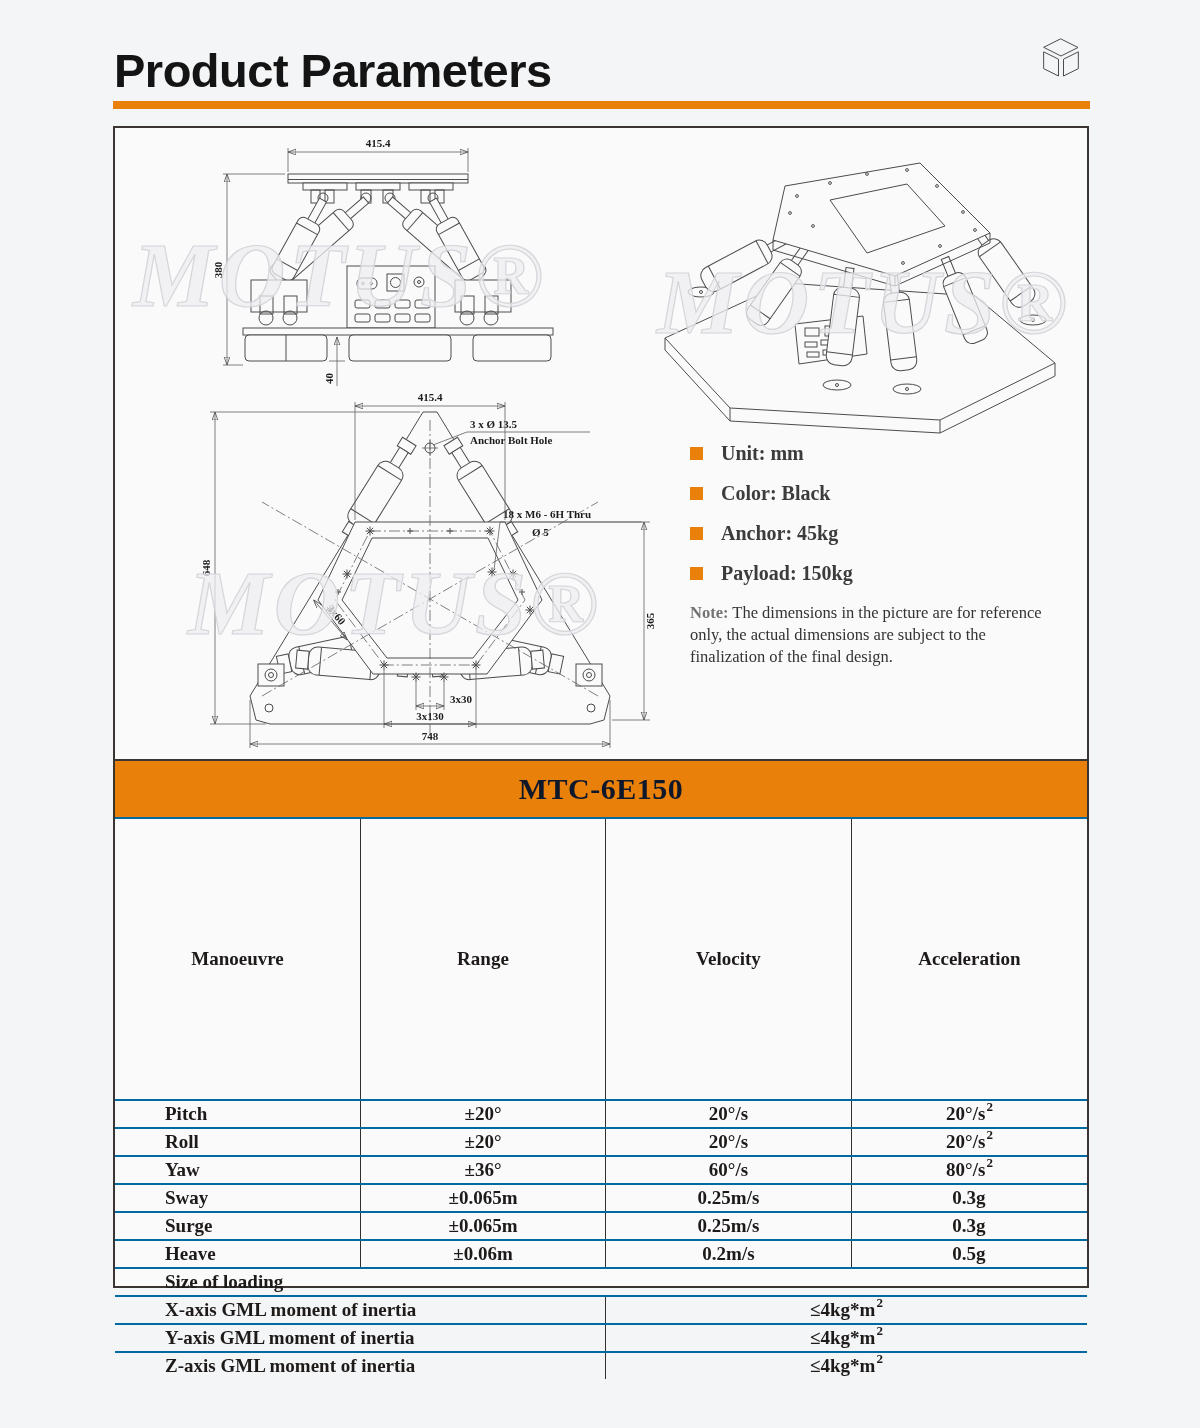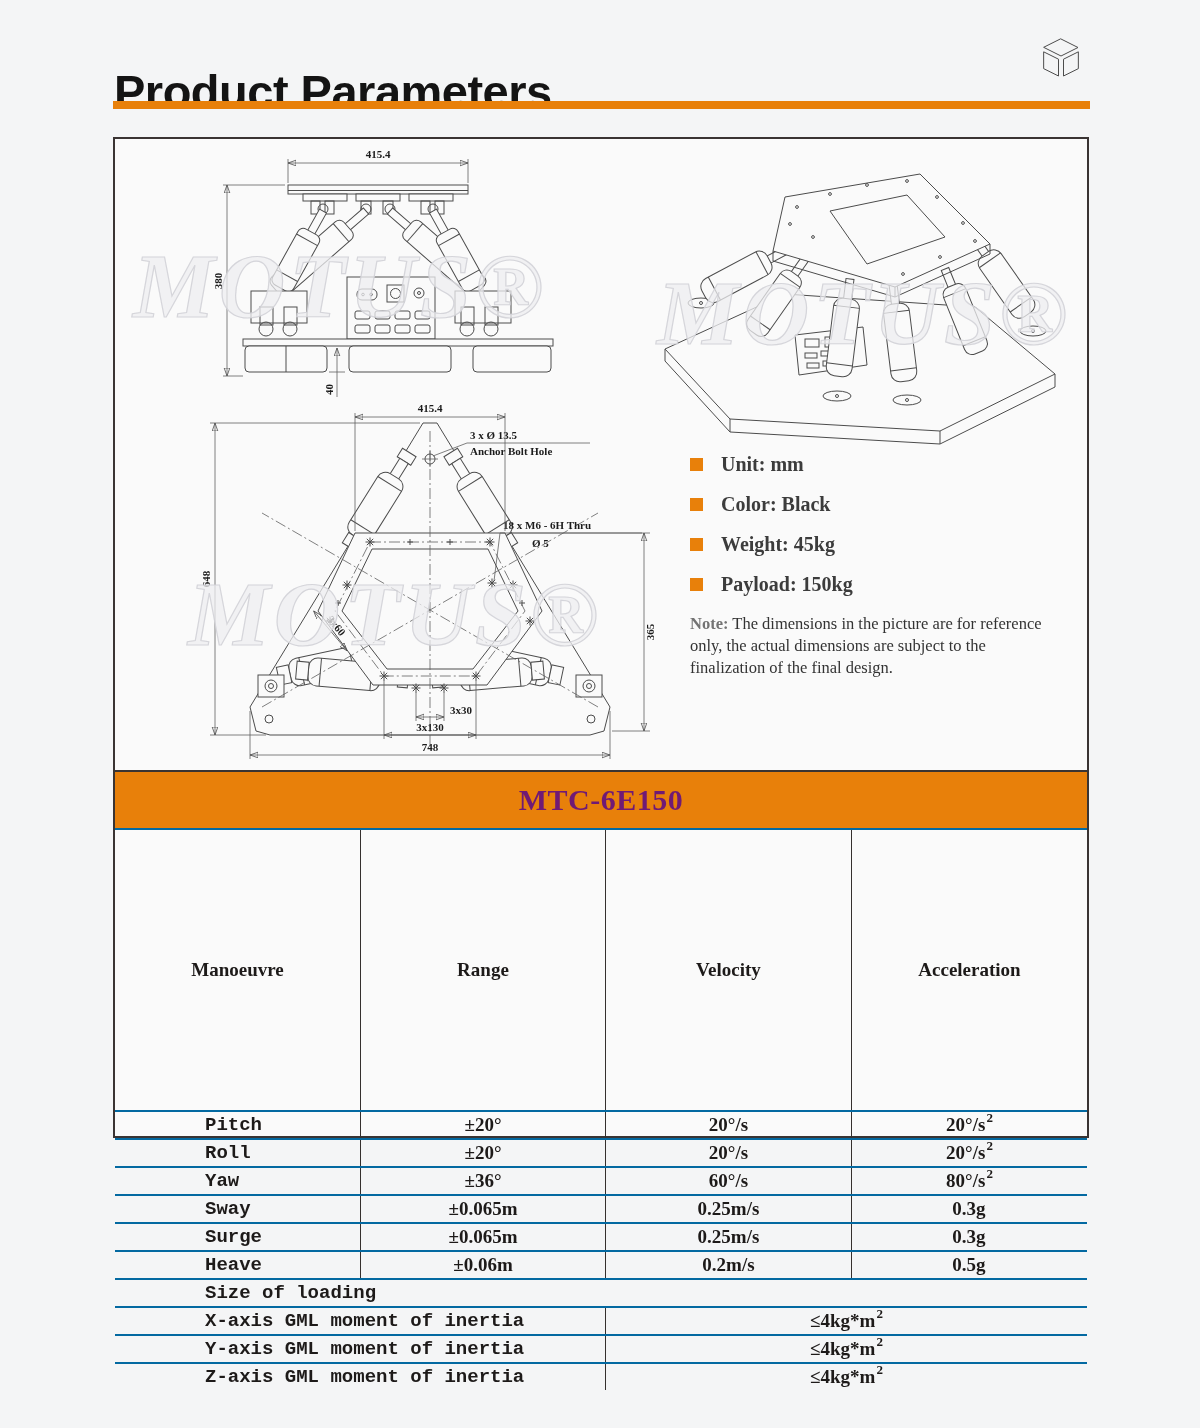--- a/index.html
+++ b/index.html
@@ -4,31 +4,31 @@
 <style>
   html,body{margin:0;padding:0;}
   body{
     width:1200px;height:1428px;position:relative;
     background:#f4f5f6;
     font-family:"Liberation Sans", sans-serif;
     overflow:hidden;
   }
   
   .page-title{
-    position:absolute;left:114px;top:33px;
+    position:absolute;left:114px;top:12px;
     font-size:47px;font-weight:800;color:#141414;letter-spacing:-0.5px;
   }
   .cube-icon{position:absolute;left:1036px;top:34px;}
   .title-rule{
     position:absolute;left:113px;top:101px;width:977px;height:8px;
     background:#E8800A;
   }
   
   .panel{
-    position:absolute;left:113px;top:137px;width:976px;height:1001px;
+    position:absolute;left:113px;top:126px;width:976px;height:1162px;
     box-sizing:border-box;border:2px solid #3A3433;background:#fafafa;
   }
   .drawings{position:relative;width:100%;height:631px;}
   .svgabs{position:absolute;}
   svg{overflow:visible;}
   svg line, svg rect, svg circle, svg ellipse, svg path, svg polygon, svg polyline{
     stroke:#4c4c4c;stroke-width:1;fill:none;
   }
   svg .fillbg{fill:#fafafa;}
   svg .dim{stroke:#5f5f5f;stroke-width:0.8;}
@@ -50,39 +50,39 @@
     font-size:20px;color:#3c3c3c;
   }
   .note{
     margin-top:16px;font-family:"Liberation Serif", serif;
     font-size:16.5px;line-height:1.33;color:#333;
   }
   .note b{color:#737373;}
   
   .spec-table{position:relative;width:100%;height:620px;display:flex;flex-direction:column;}
   .t-title{
-    height:56px;flex:none;background:#E8800A;color:#701a75;
+    height:56px;flex:none;background:#E8800A;color:#0f172a;
     display:flex;align-items:center;justify-content:center;
     font-family:"Liberation Serif", serif;font-weight:bold;font-size:30px;
     border-top:2px solid #3A3433;letter-spacing:0.5px;
   }
   .t-head{height:49px;flex:none;}
   .t-rows{flex:1;display:flex;flex-direction:column;}
   .trow{
     display:grid;grid-template-columns:246fr 246fr 247fr 237fr;
     border-top:2px solid #0369a1;flex:1;min-height:0;
   }
   .trow.span2{grid-template-columns:492fr 484fr;}
   .cell{
     display:flex;align-items:center;justify-content:center;
     font-family:"Liberation Serif", serif;font-weight:bold;
     font-size:19px;color:#1d1a19;border-left:1px solid #35302e;
   }
   .cell:first-child{border-left:none;}
-  .cell.lbl{justify-content:flex-start;padding-left:90px;font-family:Liberation Mono, monospace;}
+  .cell.lbl{justify-content:flex-start;padding-left:50px;}
   sup.sp{font-size:13px;position:relative;top:-7px;margin-left:1px;font-weight:bold;}
 </style>
 </head>
 <body>
 
 <h1 class="page-title">Product Parameters</h1>
 
 <svg class="cube-icon" width="50" height="50" viewBox="0 0 50 50">
   <g stroke="#E8800A" stroke-width="3.4" fill="none" stroke-linejoin="round" stroke-linecap="round">
     <path d="M25 5 L42 13.5 L25 22 L8 13.5 Z"></path>
@@ -455,21 +455,21 @@
       <div class="spec-item">
         <span class="sq"></span>
         <span>Unit: mm</span>
       </div>
       <div class="spec-item">
         <span class="sq"></span>
         <span>Color: Black</span>
       </div>
       <div class="spec-item">
         <span class="sq"></span>
-        <span>Weight: 45kg</span>
+        <span>Anchor: 45kg</span>
       </div>
       <div class="spec-item">
         <span class="sq"></span>
         <span>Payload: 150kg</span>
       </div>
       <p class="note"><b>Note:</b><span> The dimensions in the picture are for reference only, the actual dimensions are subject to the finalization of the final design.</span></p>
     </div>
   </div>
 
   <div class="spec-table">

